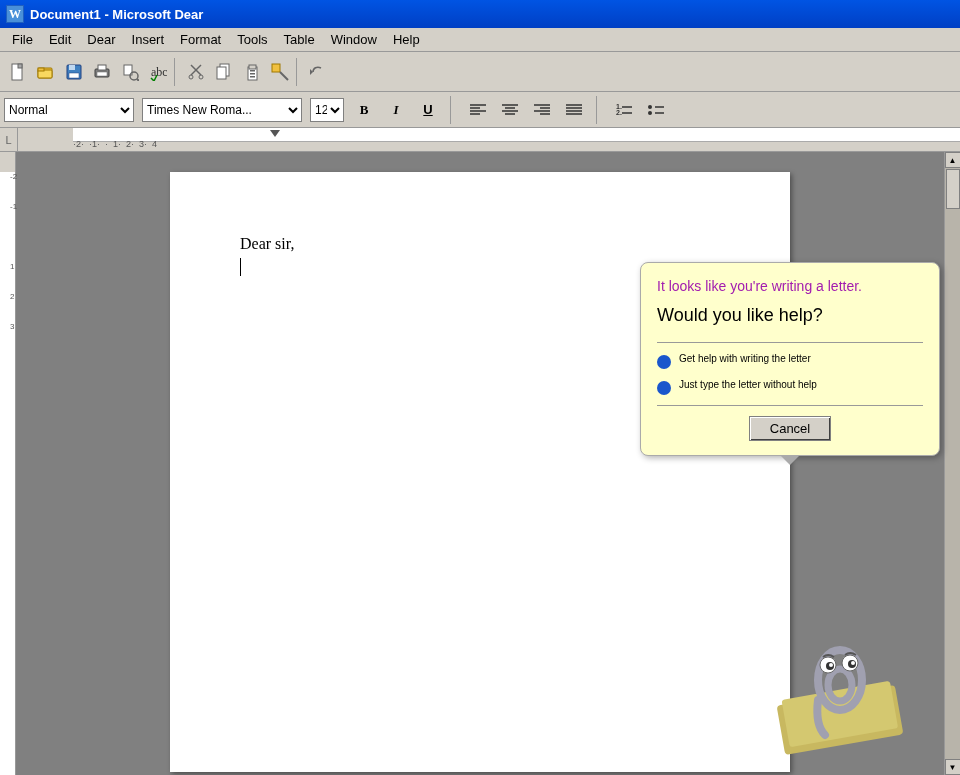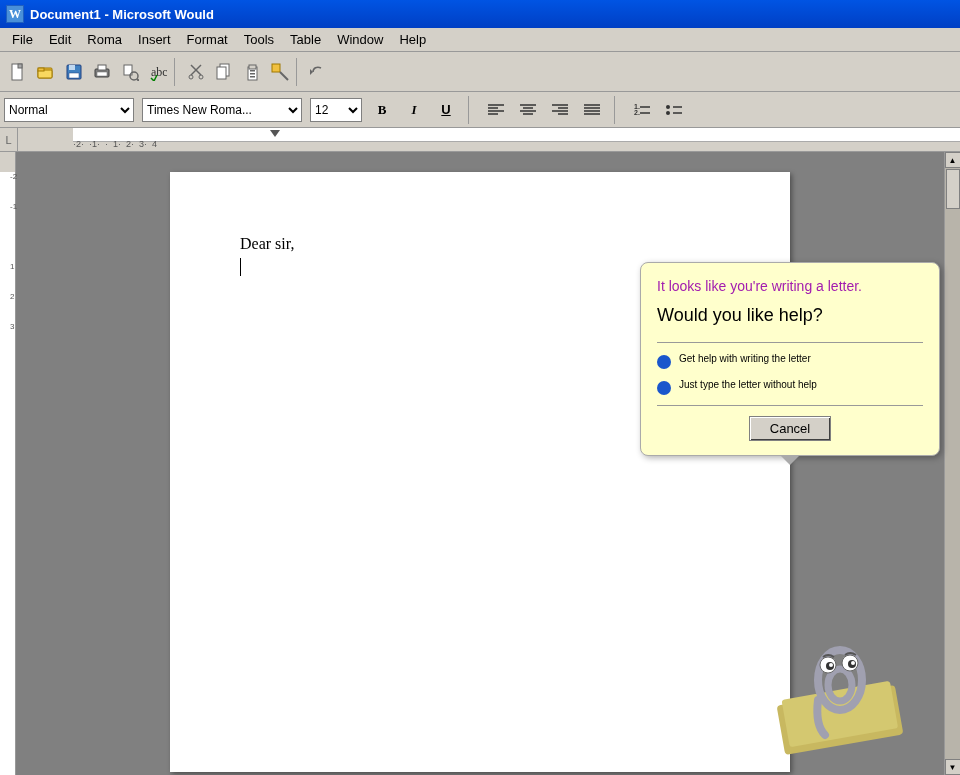--- a/index.html
+++ b/index.html
@@ -94,21 +94,21 @@
     }
     .format-select {
       height: 24px;
       font-size: 12px;
       background: white;
       border: 1px solid #808080;
       cursor: pointer;
     }
     .style-select { width: 130px; }
     .font-select { width: 160px; }
-    .size-select { width: 52px; }
+    .size-select { width: 34px; }
     .format-btn {
       width: 24px;
       height: 24px;
       background: #d4d0c8;
       border: 1px solid transparent;
       display: flex;
       align-items: center;
       justify-content: center;
       cursor: pointer;
       font-weight: bold;
@@ -279,27 +279,27 @@
       margin: 1px;
     }
   </style>
 </head>
 <body>
 
 <div class="title-bar">
   <div class="title-bar-icon">
     <span style="font-size:12px; font-weight:bold; color:white; font-family:serif;">W</span>
   </div>
-  <span>Document1 - Microsoft Would</span>
+  <span>Document1 - Microsoft Dear</span>
 </div>
 
 <div class="menu-bar">
   <span class="menu-item">File</span>
   <span class="menu-item">Edit</span>
-  <span class="menu-item">Roma</span>
+  <span class="menu-item">Dear</span>
   <span class="menu-item">Insert</span>
   <span class="menu-item">Format</span>
   <span class="menu-item">Tools</span>
   <span class="menu-item">Table</span>
   <span class="menu-item">Window</span>
   <span class="menu-item">Help</span>
 </div>
 
 <div class="toolbar">
 

